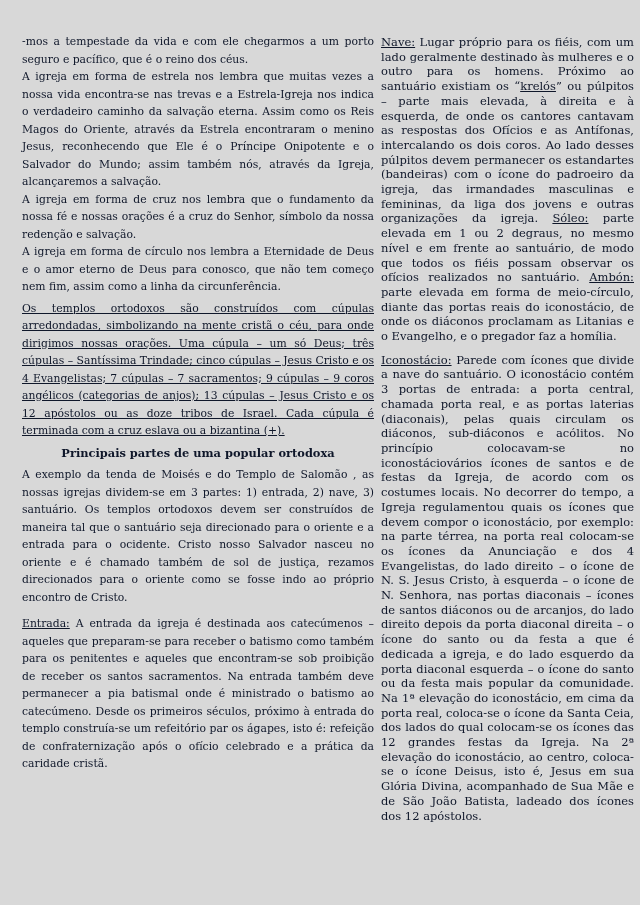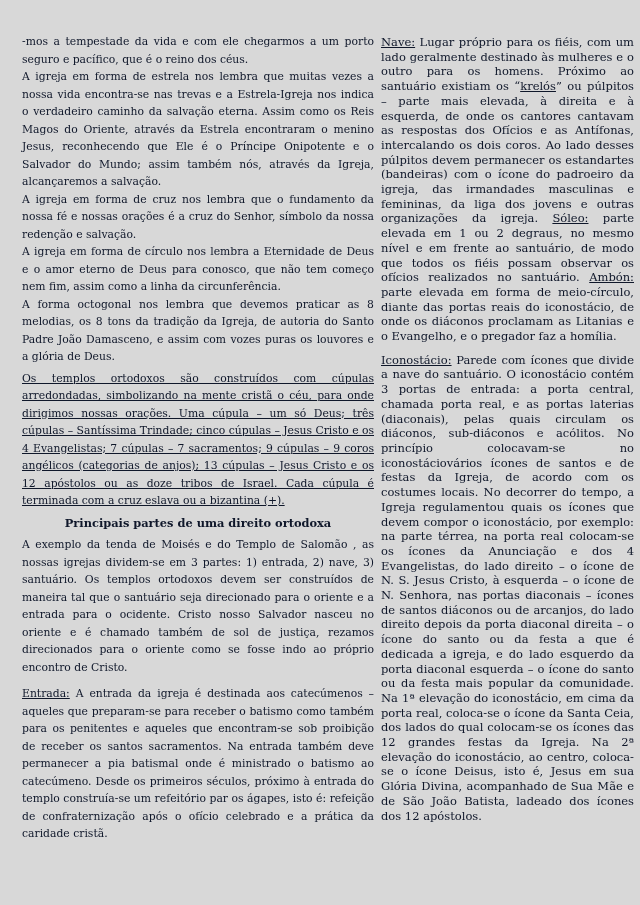--- a/index.html
+++ b/index.html
@@ -50,23 +50,22 @@
 </style>
 </head>
 <body>
 
 <div class="page">
   <div class="col col-left" id="col-left">
       <p class=""><span>-mos a tempestade da vida e com ele chegarmos a um porto seguro e pacífico, que é o reino dos céus.</span></p>
       <p class=""><span>A igreja em forma de estrela nos lembra que muitas vezes a nossa vida encontra-se nas trevas e a Estrela-Igreja nos indica o verdadeiro caminho da salvação eterna. Assim como os Reis Magos do Oriente, através da Estrela encontraram o menino Jesus, reconhecendo que Ele é o Príncipe Onipotente e o Salvador do Mundo; assim também nós, através da Igreja, alcançaremos a salvação.</span></p>
       <p class=""><span>A igreja em forma de cruz nos lembra que o fundamento da nossa fé e nossas orações é a cruz do Senhor, símbolo da nossa redenção e salvação.</span></p>
       <p class=""><span>A igreja em forma de círculo nos lembra a Eternidade de Deus e o amor eterno de Deus para conosco, que não tem começo nem fim, assim como a linha da circunferência.</span></p>
-      <p class=""><span>A forma octogonal nos lembra que devemos praticar as 8 melodias, os 8 tons da tradição da Igreja, de autoria do Santo Padre João Damasceno, e assim com vozes puras os louvores e a glória de Deus.</span></p>
       <p class="gap-small"><span>Os templos ortodoxos são construídos com cúpulas arredondadas, simbolizando na mente cristã o céu, para onde dirigimos nossas orações. Uma cúpula – um só Deus; três cúpulas – Santíssima Trindade; cinco cúpulas – Jesus Cristo e os 4 Evangelistas; 7 cúpulas – 7 sacramentos; 9 cúpulas – 9 coros angélicos (categorias de anjos); 13 cúpulas – Jesus Cristo e os 12 apóstolos ou as doze tribos de Israel. Cada cúpula é terminada com a cruz eslava ou a bizantina (+).</span></p>
-      <p class="heading">Principais partes de uma direito ortodoxa</p>
+      <p class="heading">Principais partes de uma popular ortodoxa</p>
       <p class=""><span>A exemplo da tenda de Moisés e do Templo de Salomão , as nossas igrejas dividem-se em 3 partes: 1) entrada, 2) nave, 3) santuário. Os templos ortodoxos devem ser construídos de maneira tal que o santuário seja direcionado para o oriente e a entrada para o ocidente. Cristo nosso Salvador nasceu no oriente e é chamado também de sol de justiça, rezamos direcionados para o oriente como se fosse indo ao próprio encontro de Cristo.</span></p>
       <p class="gap-large"><span class="u">Entrada:</span><span> A entrada da igreja é destinada aos catecúmenos – aqueles que preparam-se para receber o batismo como também para os penitentes e aqueles que encontram-se sob proibição de receber os santos sacramentos. Na entrada também deve permanecer a pia batismal onde é ministrado o batismo ao catecúmeno. Desde os primeiros séculos, próximo à entrada do templo construía-se um refeitório par os ágapes, isto é: refeição de confraternização após o ofício celebrado e a prática da caridade cristã.</span></p>
     </div>
   <div class="col col-right" id="col-right">
       <p class=""><span class="u">Nave:</span><span> Lugar próprio para os fiéis, com um lado geralmente destinado às mulheres e o outro para os homens. Próximo ao santuário existiam os “</span><span class="u">krelós</span><span>” ou púlpitos – parte mais elevada, à direita e à esquerda, de onde os cantores cantavam as respostas dos Ofícios e as Antífonas, intercalando os dois coros. Ao lado desses púlpitos devem permanecer os estandartes (bandeiras) com o ícone do padroeiro da igreja, das irmandades masculinas e femininas, da liga dos jovens e outras organizações da igreja. </span><span class="u">Sóleo:</span><span> parte elevada em 1 ou 2 degraus, no mesmo nível e em frente ao santuário, de modo que todos os fiéis possam observar os ofícios realizados no santuário. </span><span class="u">Ambón:</span><span> parte elevada em forma de meio-círculo, diante das portas reais do iconostácio, de onde os diáconos proclamam as Litanias e o Evangelho, e o pregador faz a homília.</span></p>
       <p class="gap-large"><span class="u">Iconostácio:</span><span> Parede com ícones que divide a nave do santuário. O iconostácio contém 3 portas de entrada: a porta central, chamada porta real, e as portas laterias (diaconais), pelas quais circulam os diáconos, sub-diáconos e acólitos. No princípio colocavam-se no iconostáciovários ícones de santos e de festas da Igreja, de acordo com os costumes locais. No decorrer do tempo, a Igreja regulamentou quais os ícones que devem compor o iconostácio, por exemplo: na parte térrea, na porta real colocam-se os ícones da Anunciação e dos 4 Evangelistas, do lado direito – o ícone de N. S. Jesus Cristo, à esquerda – o ícone de N. Senhora, nas portas diaconais – ícones de santos diáconos ou de arcanjos, do lado direito depois da porta diaconal direita – o ícone do santo ou da festa a que é dedicada a igreja, e do lado esquerdo da porta diaconal esquerda – o ícone do santo ou da festa mais popular da comunidade. Na 1ª elevação do iconostácio, em cima da porta real, coloca-se o ícone da Santa Ceia, dos lados do qual colocam-se os ícones das 12 grandes festas da Igreja. Na 2ª elevação do iconostácio, ao centro, coloca-se o ícone Deisus, isto é, Jesus em sua Glória Divina, acompanhado de Sua Mãe e de São João Batista, ladeado dos ícones dos 12 apóstolos.</span></p>
     </div>
 </div>
 
 </body></html>

